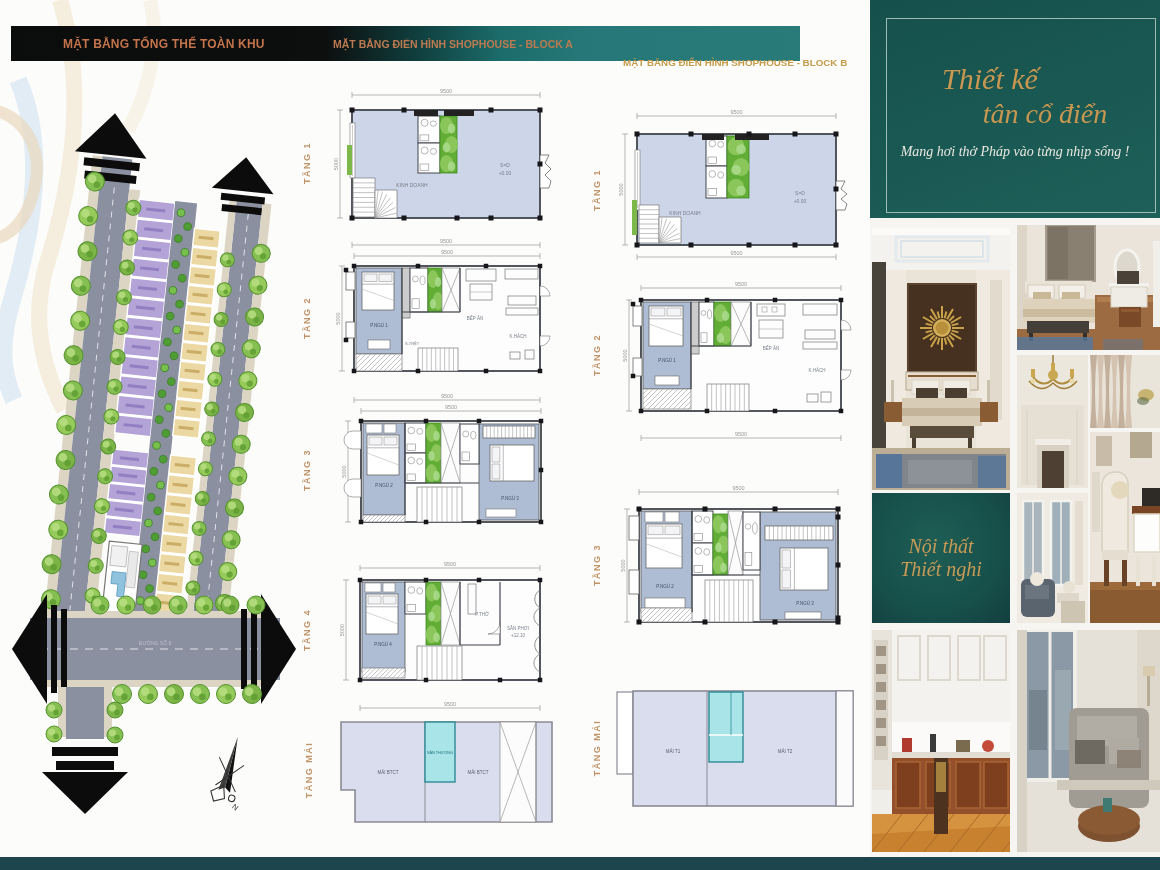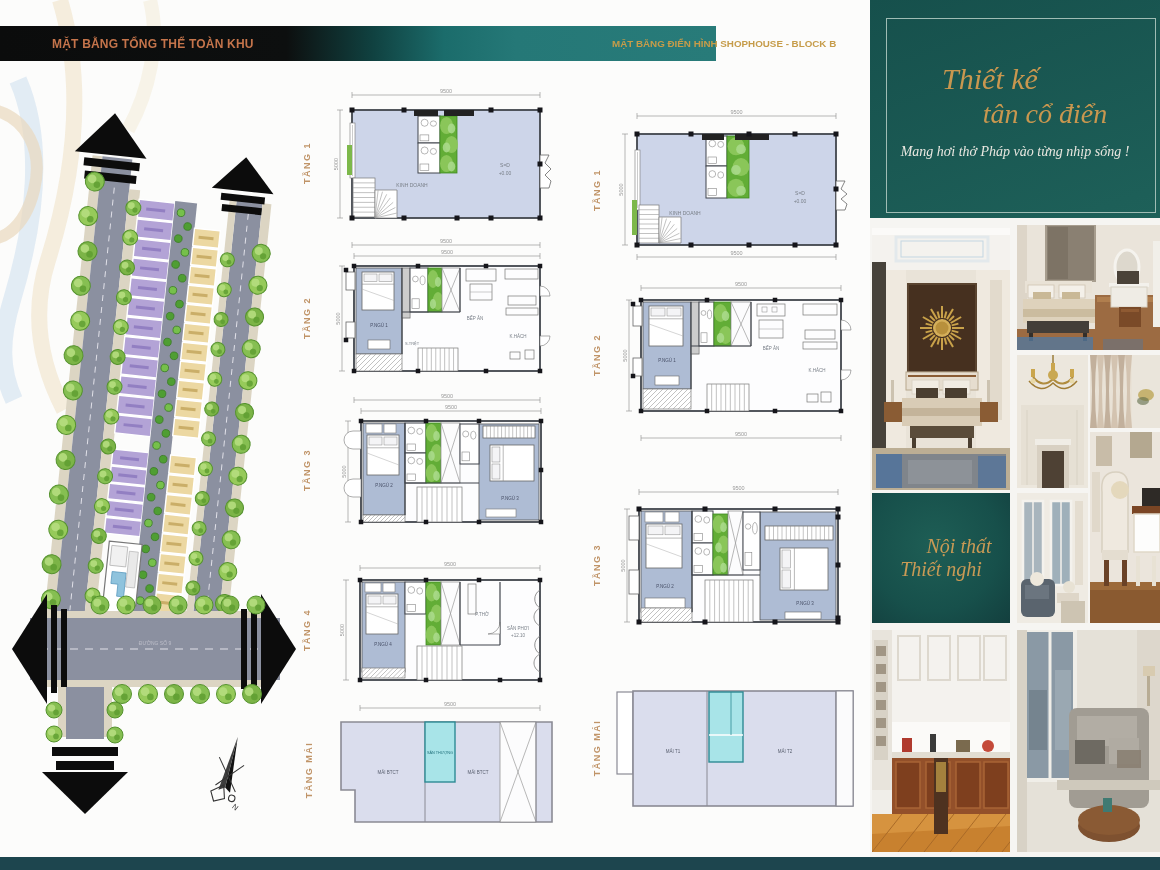--- a/index.html
+++ b/index.html
@@ -1,47 +1,48 @@
 <!DOCTYPE html>
 <html><head>
 <meta charset="utf-8">
 <style>
 html,body{margin:0;padding:0;}
 body{width:1160px;height:870px;overflow:hidden;background:#fdfdfc;font-family:"Liberation Sans", sans-serif;}
 #page{position:relative;width:1160px;height:870px;background:#fcfcfb;}
 .abs{position:absolute;}
-#hdr{left:0;top:26px;width:716px;height:35px;background:linear-gradient(90deg,#0b0c0c 0%,#0d0f0f 40%,#104140 52%,#1b6c6b 62%,#257877 72%,#287b79 100%);}
+#hdr{left:11px;top:26px;width:789px;height:35px;background:linear-gradient(90deg,#0b0c0c 0%,#0d0f0f 40%,#104140 52%,#1b6c6b 62%,#257877 72%,#287b79 100%);}
 #hdr span{position:absolute;top:0;height:35px;line-height:36px;font-weight:bold;white-space:nowrap;}
 #t1{left:52px;font-size:12px;color:#c4744b;letter-spacing:.2px;}
 #t2{left:322px;font-size:10.5px;color:#bd7a50;}
-#t3{left:612px;font-size:9.8px;color:#c69c4a;}
+#t3{left:612px;font-size:9.8px;color:#c69c4a;margin-top:19px;}
 #rightpanel{left:870px;top:0;width:290px;height:870px;background:linear-gradient(160deg,#16504c 0%,#1d5f58 30%,#266a60 55%,#1d5a54 80%,#174f4b 100%);}
 #topbox{position:absolute;left:0;top:0;width:290px;height:218px;}
 #topbox .frame{position:absolute;left:16px;top:18px;width:268px;height:193px;border:1px solid #9fbcb4;}
 .script{font-family:"Liberation Serif",serif;font-style:italic;}
 #tk1{position:absolute;left:0;top:62px;width:240px;text-align:center;font-size:30px;color:#c9974f;}
 #tk2{position:absolute;left:50px;top:98px;width:250px;text-align:center;font-size:28px;color:#c9974f;}
 #tk3{position:absolute;left:0px;top:144px;width:290px;text-align:center;font-size:14px;color:#e9e7e0;}
 .photo{position:absolute;overflow:hidden;}
 #noithat{position:absolute;left:2px;top:493px;width:138px;height:130px;background:radial-gradient(ellipse at 45% 40%,#1e5e55 0%,#17504b 60%,#133f3e 100%);}
 #noithat div{width:100%;text-align:center;font-size:20px;color:#c99a55;}
-#nt1{margin-top:42px;padding-left:18px;}
+#nt1{margin-top:42px;}
 #botbar{left:0;top:857px;width:1160px;height:13px;background:#1d454e;}
 </style>
 </head>
 <body>
 <div id="page">
   <svg class="abs" style="left:0;top:0;" width="230" height="420">
     <path d="M18 80 C44 140 36 220 12 300 C0 340 0 370 14 400" stroke="#dbe7f2" stroke-width="18" fill="none" opacity="0.8"></path>
     <path d="M60 0 C84 80 76 170 48 260 C32 310 38 360 64 410" stroke="#f3ead7" stroke-width="16" fill="none" opacity="0.85"></path>
     <path d="M-6 110 C26 118 44 150 34 190 C24 232 -4 244 -14 236" stroke="#ead9bd" stroke-width="12" fill="none" opacity="0.7"></path>
     <path d="M150 0 C160 40 150 90 128 130" stroke="#f5efdf" stroke-width="14" fill="none" opacity="0.7"></path>
   </svg>
   <div id="hdr" class="abs">
      <span id="t1">MẶT BẰNG TỔNG THỂ TOÀN KHU</span>
+     <span id="t2">MẶT BẰNG ĐIỂN HÌNH SHOPHOUSE - BLOCK A</span>
      <span id="t3">MẶT BẰNG ĐIỂN HÌNH SHOPHOUSE - BLOCK B</span>
   </div>
 <svg class="abs" style="left:0px;top:88px;" width="310" height="742" viewBox="0 0 310 742">
 <g transform="rotate(6 95 532)">
 <rect x="44" y="70" width="10" height="462" fill="#dcd5c3"></rect>
 <rect x="54" y="70" width="30" height="462" fill="#8b90a0"></rect>
 <rect x="84" y="100" width="11" height="432" fill="#dcd5c3"></rect>
 <line x1="69" y1="100" x2="69" y2="525" stroke="#e0e0e8" stroke-width="1" stroke-dasharray="6 6"></line>
 <polygon points="62,26 26,68 98,68" fill="#0c0c0c"></polygon>
 <rect x="36" y="73" width="56" height="8" fill="#0c0c0c"></rect>

